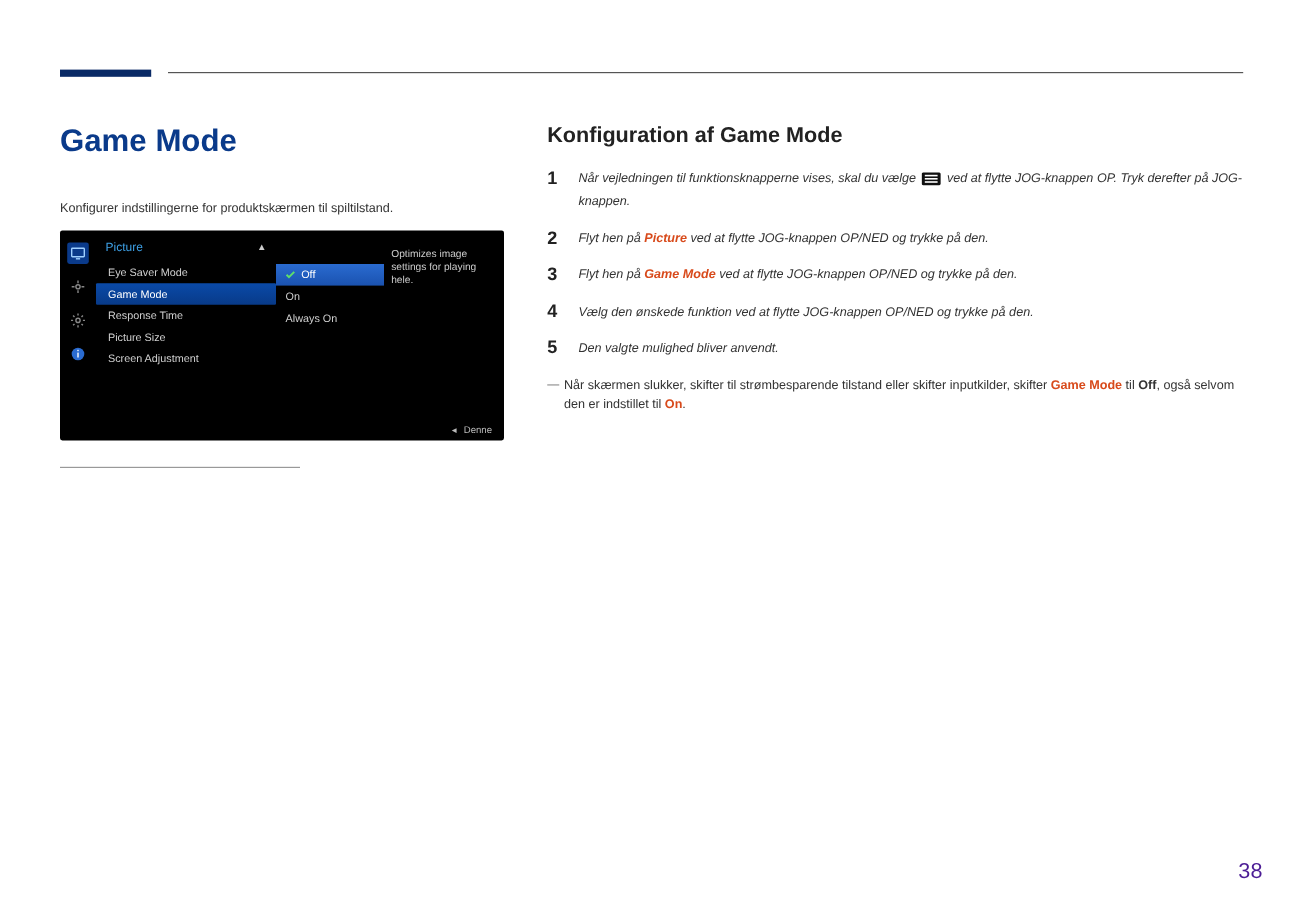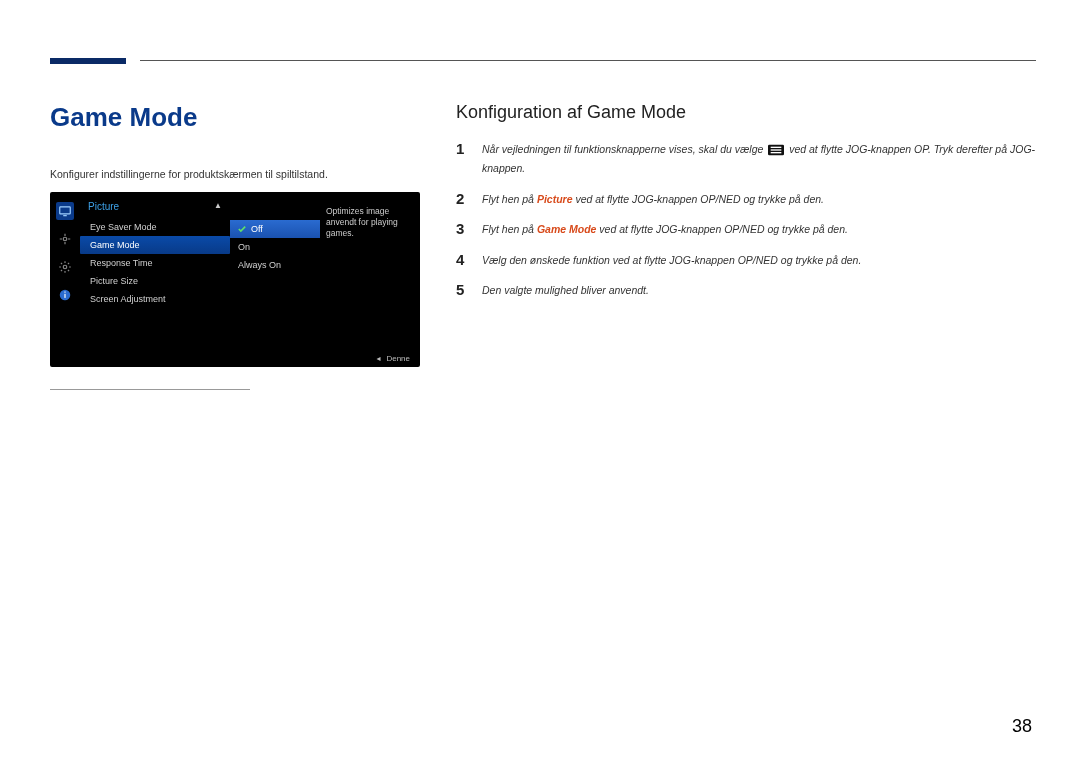--- a/index.html
+++ b/index.html
@@ -46,21 +46,21 @@
   }
   h1.title {
     color: #0a3a8a;
     font-size: 26px;
     font-weight: 700;
     margin-bottom: 18px;
   }
   h2.subtitle {
     color: #222;
     font-size: 18px;
-    font-weight: 400;
+    font-weight: 700;
     margin-bottom: 18px;
   }
   p.body {
     font-size: 10.5px;
     line-height: 1.55;
     color: #333;
     margin-bottom: 10px;
     margin-top: 33px;
   }
   .note-line {
@@ -203,24 +203,24 @@
   }
   .step .txt { flex: 1; font-style: italic; }
   .inline-icon {
     display: inline-block;
     vertical-align: -3px;
     margin: 0 2px;
   }
   .inline-icon svg { width: 16px; height: 12px; }
   .page-num {
     position: absolute;
-    right: 48px;
+    right: 28px;
     bottom: 26px;
     font-size: 18px;
-    color: #000000;
+    color: #4c1d95;
   }
 </style>
 </head>
 <body>
 
 <div class="page">
   <div class="top-rule">
     <div class="bar"></div>
     <div class="line"></div>
   </div>
@@ -276,21 +276,21 @@
               <span class="chk">
                 <svg viewBox="0 0 10 10">
                     <path d="M1 5l2.5 2.5L9 2" stroke="#5fe06a" stroke-width="2" fill="none"></path>
                   </svg>
               </span>
               <span>Off</span>
             </div>
             <div class="vrow">On</div>
             <div class="vrow">Always On</div>
           </div>
-          <div class="osd-desc">Optimizes image anvendt for playing games.</div>
+          <div class="osd-desc">Optimizes image settings for playing hele.</div>
         </div>
         <div class="osd-foot">
           <span>◂</span>
           <span>Denne</span>
         </div>
       </div>
 
       <div class="caption-rule"></div>
     </div>
 
@@ -320,17 +320,20 @@
         <div class="step">
           <div class="num">4</div>
           <div class="txt">Vælg den ønskede funktion ved at flytte JOG-knappen OP/NED og trykke på den.</div>
         </div>
         <div class="step">
           <div class="num">5</div>
           <div class="txt">Den valgte mulighed bliver anvendt.</div>
         </div>
       </div>
 
+      <div class="note-line">
+        <span>Når skærmen slukker, skifter til strømbesparende tilstand eller skifter inputkilder, skifter </span><span class="hl">Game Mode</span><span> til </span><span class="hl-off">Off</span><span>, også selvom den er indstillet til </span><span class="hl">On</span><span>.</span>
+      </div>
     </div>
   </div>
 
   <div class="page-num">38</div>
 </div>
 
 </body></html>

